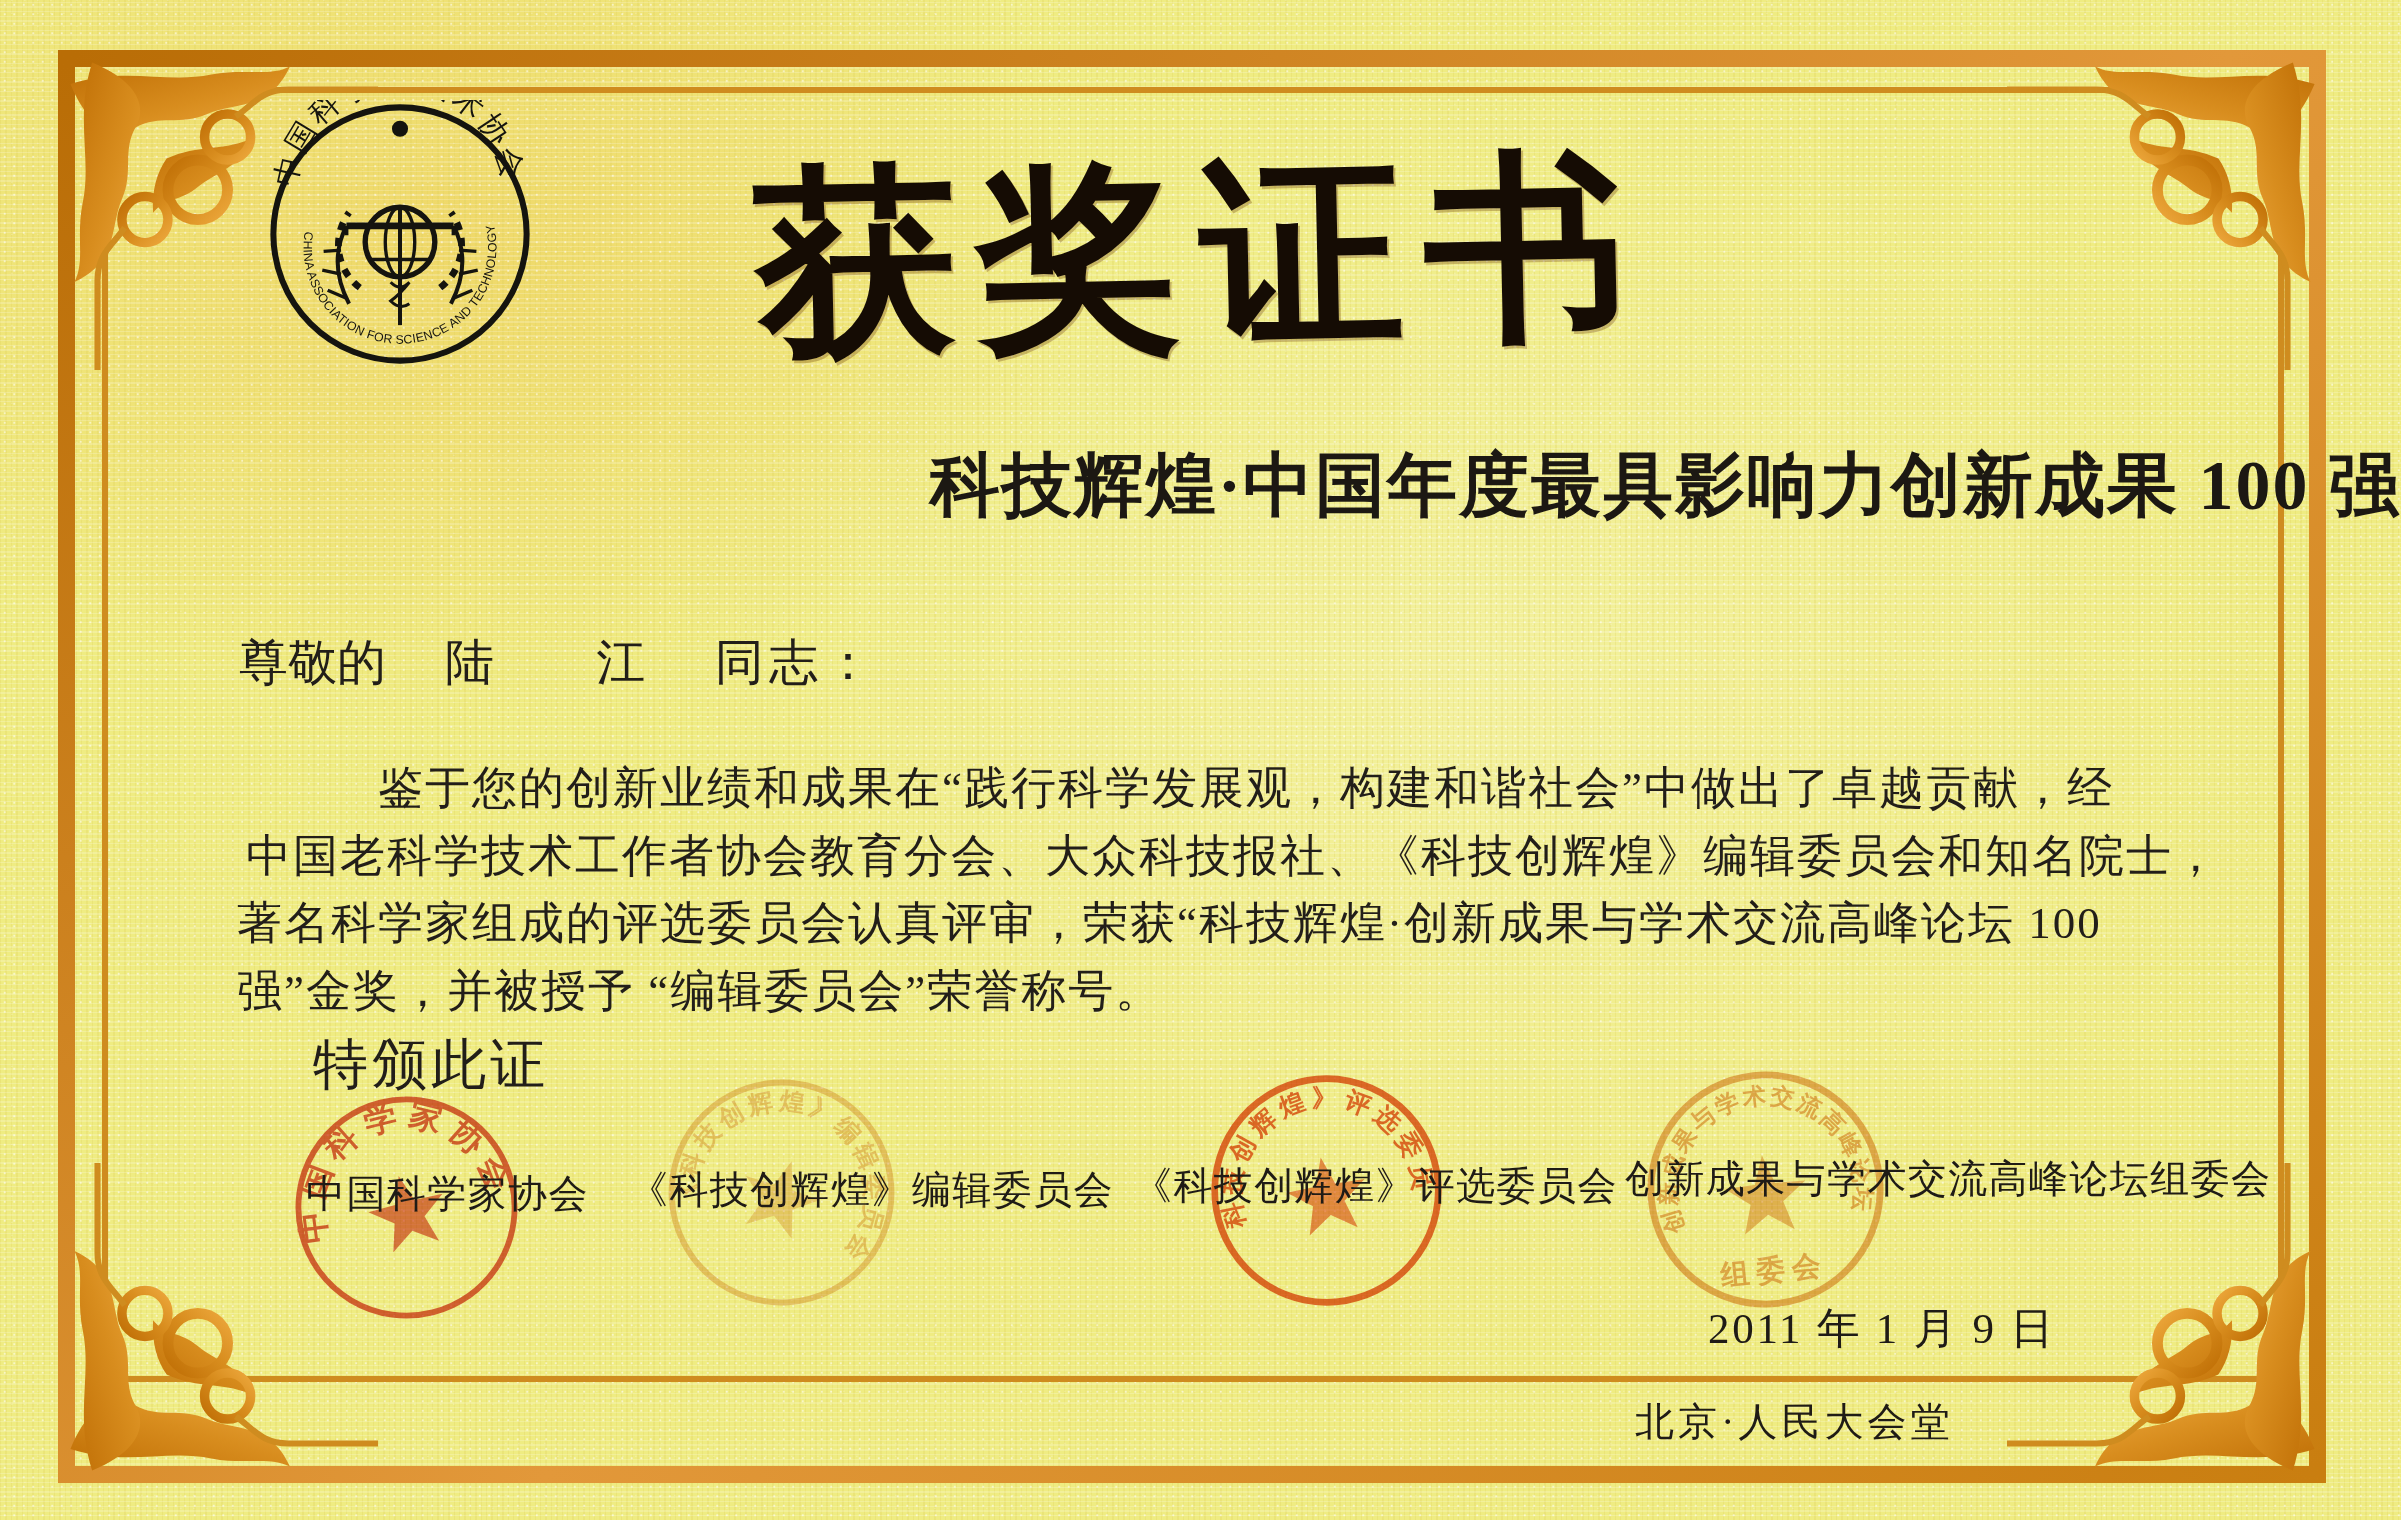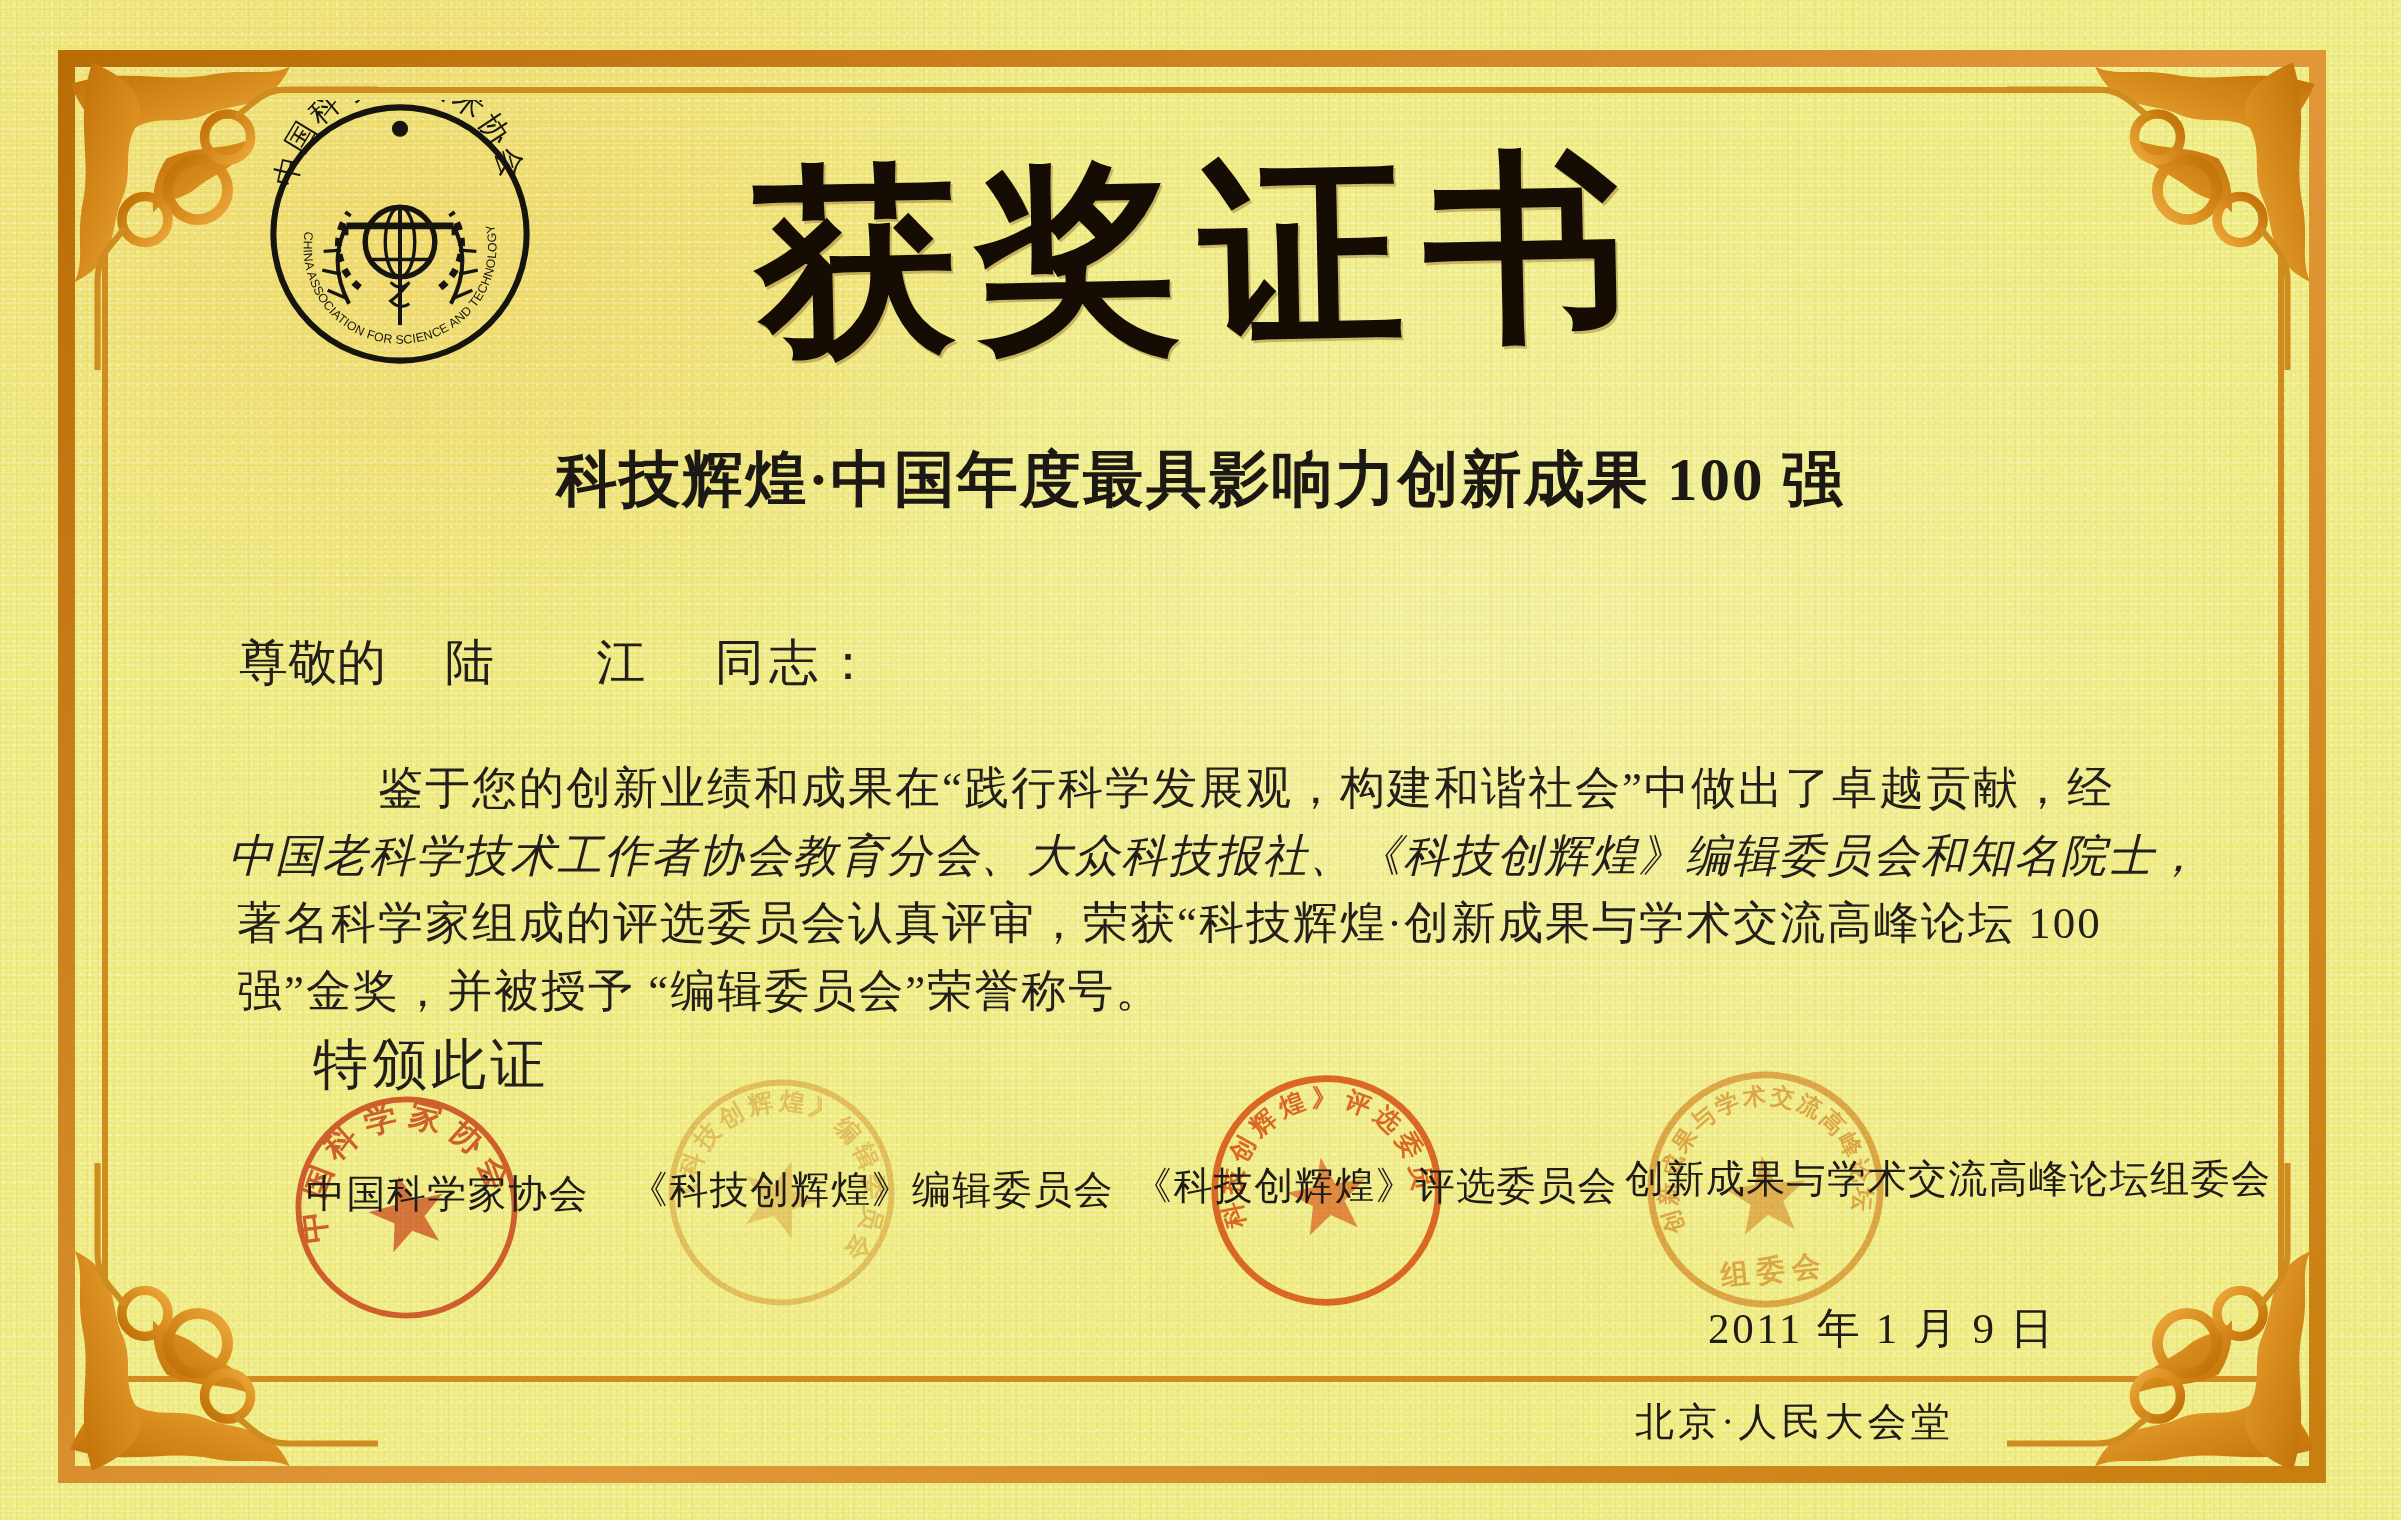--- a/index.html
+++ b/index.html
@@ -31,29 +31,29 @@
   .orn-bl{left:65px;bottom:45px;transform:scaleY(-1);}
   .orn-br{right:81px;bottom:45px;transform:scale(-1,-1);}
   
   .logo{position:absolute;left:266px;top:100px;width:268px;height:268px;}
   .logo text{font-family:"Liberation Sans","DejaVu Sans",sans-serif;fill:#15140f;}
   
   .title{position:absolute;left:0;top:121px;width:100%;text-align:center;
     font-size:203px;font-weight:bold;color:#150c04;letter-spacing:20.3px;
     transform:rotate(-1.2deg);
     text-shadow:2px 2.7px 0 rgba(104,52,4,.30);}
-  .subtitle{position:absolute;left:0;top:439px;width:100%;text-align:center;
-    font-size:61px;font-weight:bold;color:#1c1813;letter-spacing:2px;}
+  .subtitle{position:absolute;left:0;top:439px;width:100%;text-align:right;
+    font-size:70px;font-weight:bold;color:#1c1813;letter-spacing:2px;}
   
   .salutation{position:absolute;left:239px;top:630px;font-size:49px;color:#221e19;}
   .salutation .recipient{margin-left:59px;letter-spacing:45px;}
   .salutation .suffix{margin-left:24.4px;letter-spacing:5.4px;}
   .body-line{position:absolute;font-size:45px;color:#221e19;letter-spacing:2px;white-space:nowrap;}
   .bl-0{left:378px;top:758px;}
-  .bl-1{left:228px;top:826px;font-style:italic;}
+  .bl-1{left:246px;top:826px;}
   .bl-2{left:237px;top:893px;}
   .bl-3{left:237px;top:961px;}
   .closing{position:absolute;left:313px;top:1028px;font-size:55px;color:#221e19;letter-spacing:4.1px;}
   
   .seal{position:absolute;mix-blend-mode:multiply;}
   .seal text{font-weight:bold;}
   .seal-1{left:290px;top:1091px;width:233px;height:233px;color:#d5462c;}
   .seal-2{left:663px;top:1074px;width:237px;height:237px;color:#dd9440;}
   .seal-3{left:1206px;top:1070px;width:241px;height:241px;color:#e4571f;}
   .seal-4{left:1642px;top:1066px;width:247px;height:247px;color:#dd8630;}

